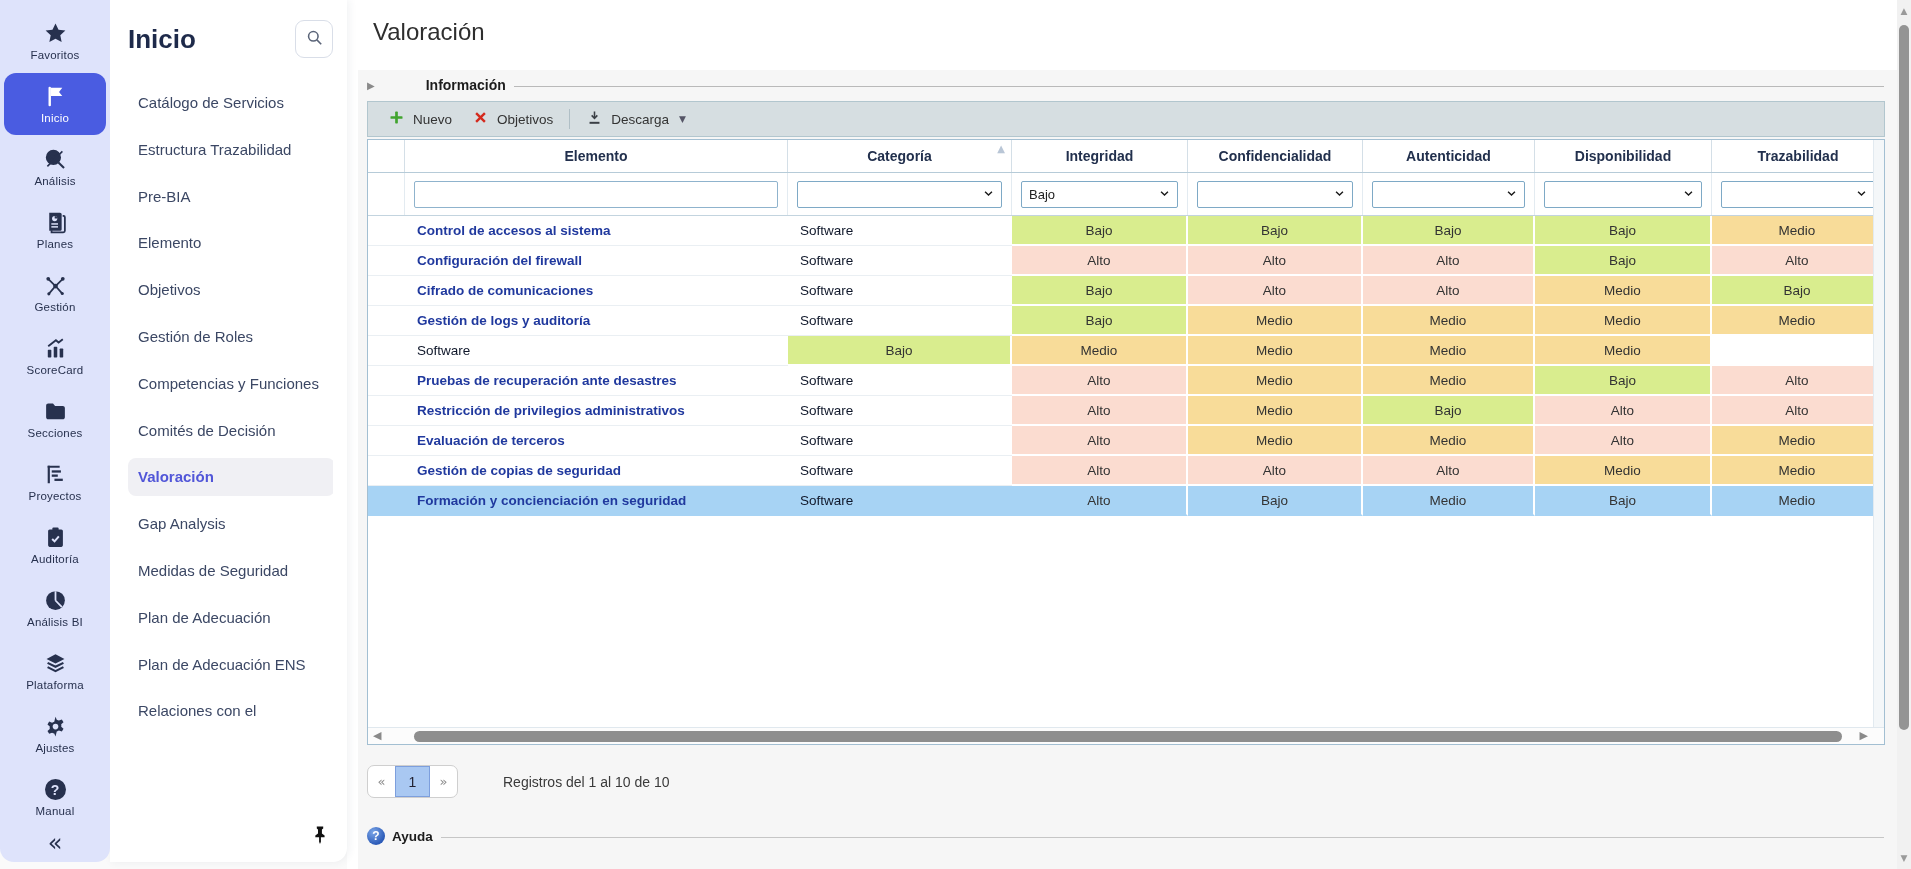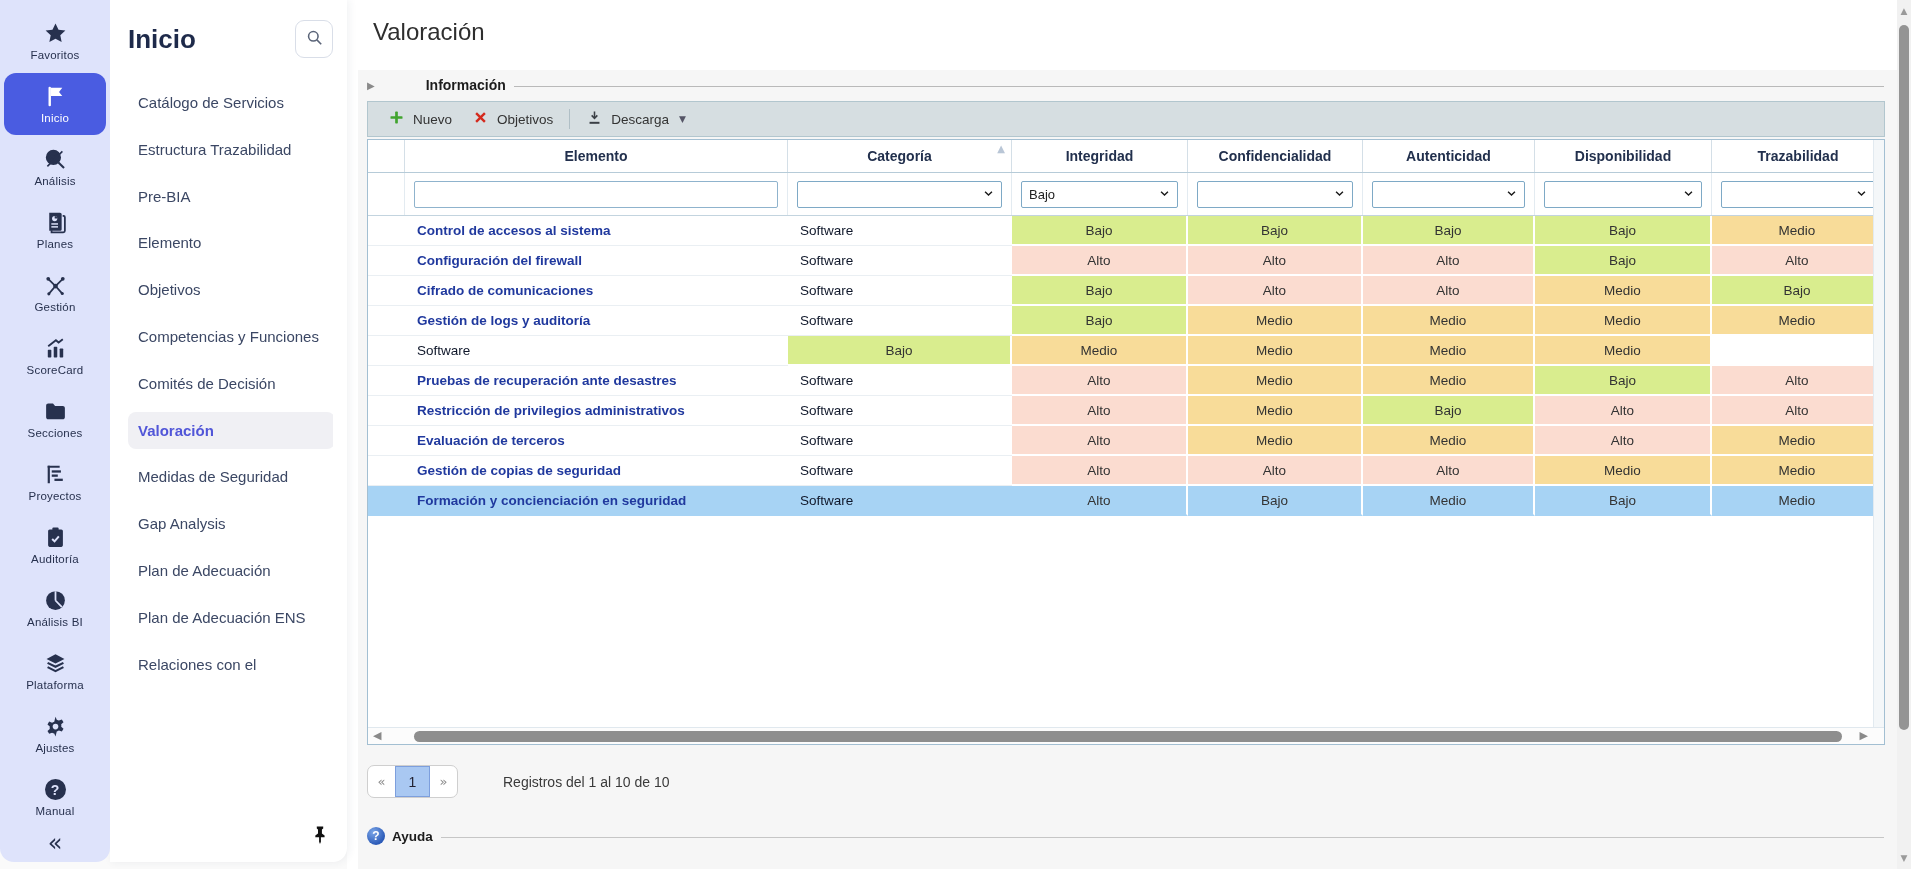--- a/index.html
+++ b/index.html
@@ -275,25 +275,26 @@
           </svg>
       </span>
     </div>
   </div>
   <div class="sidebar-list">
       <div class="sidebar-item">Catálogo de Servicios</div>
       <div class="sidebar-item">Estructura Trazabilidad</div>
       <div class="sidebar-item">Pre-BIA</div>
       <div class="sidebar-item">Elemento</div>
       <div class="sidebar-item">Objetivos</div>
+      <div class="sidebar-item">Gestión de Roles</div>
       <div class="sidebar-item">Competencias y Funciones</div>
       <div class="sidebar-item">Comités de Decisión</div>
       <div class="sidebar-item active">Valoración</div>
+      <div class="sidebar-item">Gap Analysis</div>
       <div class="sidebar-item">Medidas de Seguridad</div>
-      <div class="sidebar-item">Gap Analysis</div>
       <div class="sidebar-item">Plan de Adecuación</div>
       <div class="sidebar-item">Plan de Adecuación ENS</div>
       <div class="sidebar-item">Relaciones con el</div>
     </div>
   <div class="sidebar-pin">
     <svg viewBox="0 0 24 24" fill="#111">
         <path d="M8.5 2.8h7V5l-1.4.9v4.4l2.9 2.2v2H13v4.8l-1 2.6-1-2.6v-4.8H6.9v-2l2.9-2.2V5.9L8.5 5z"></path>
       </svg>
   </div>
 </aside>

